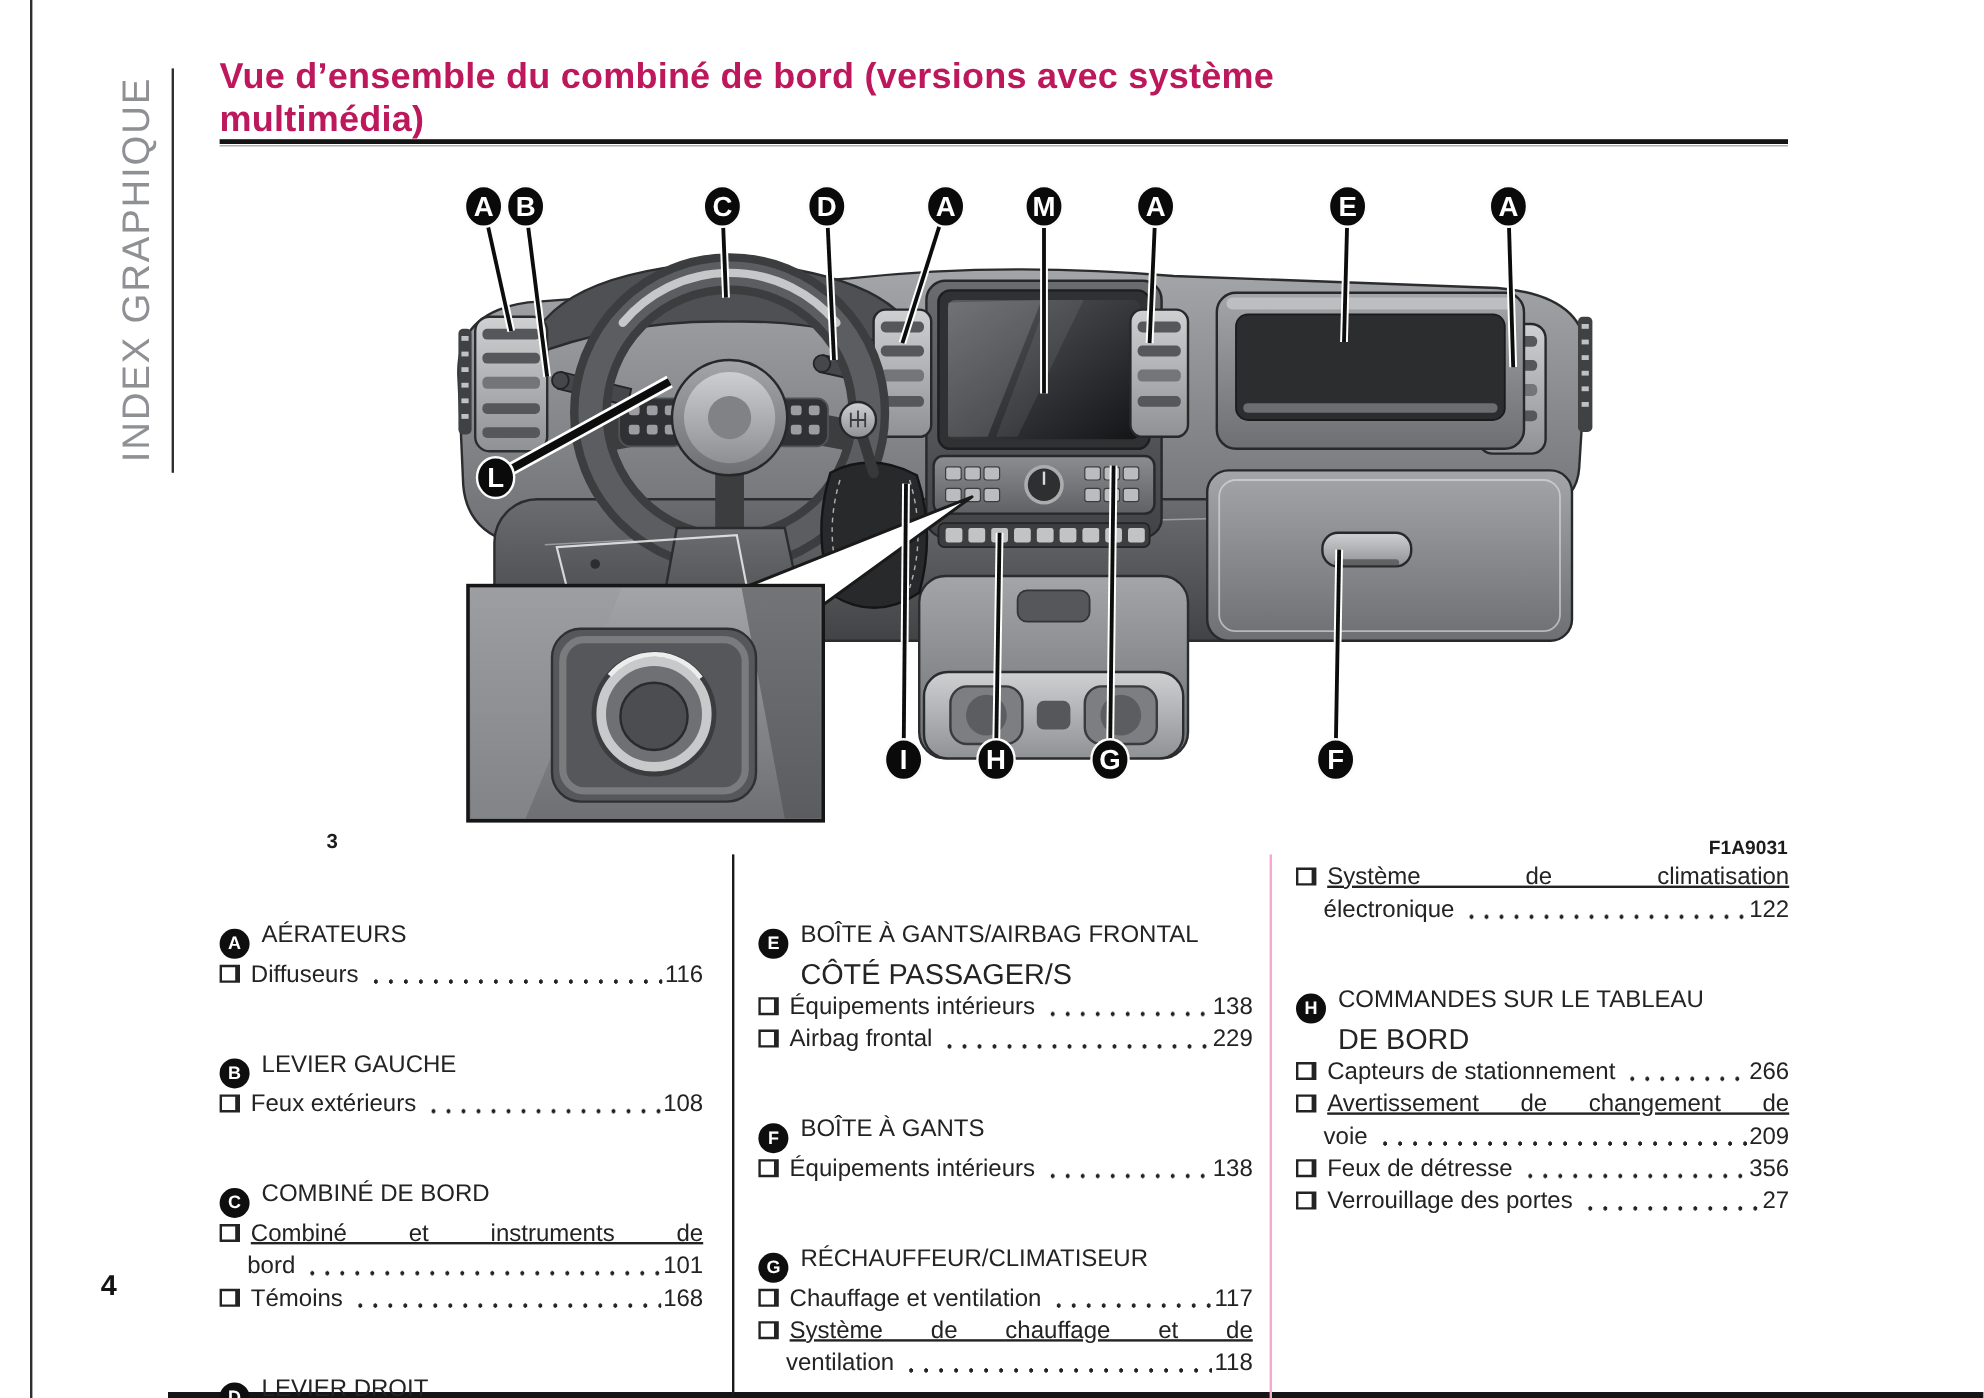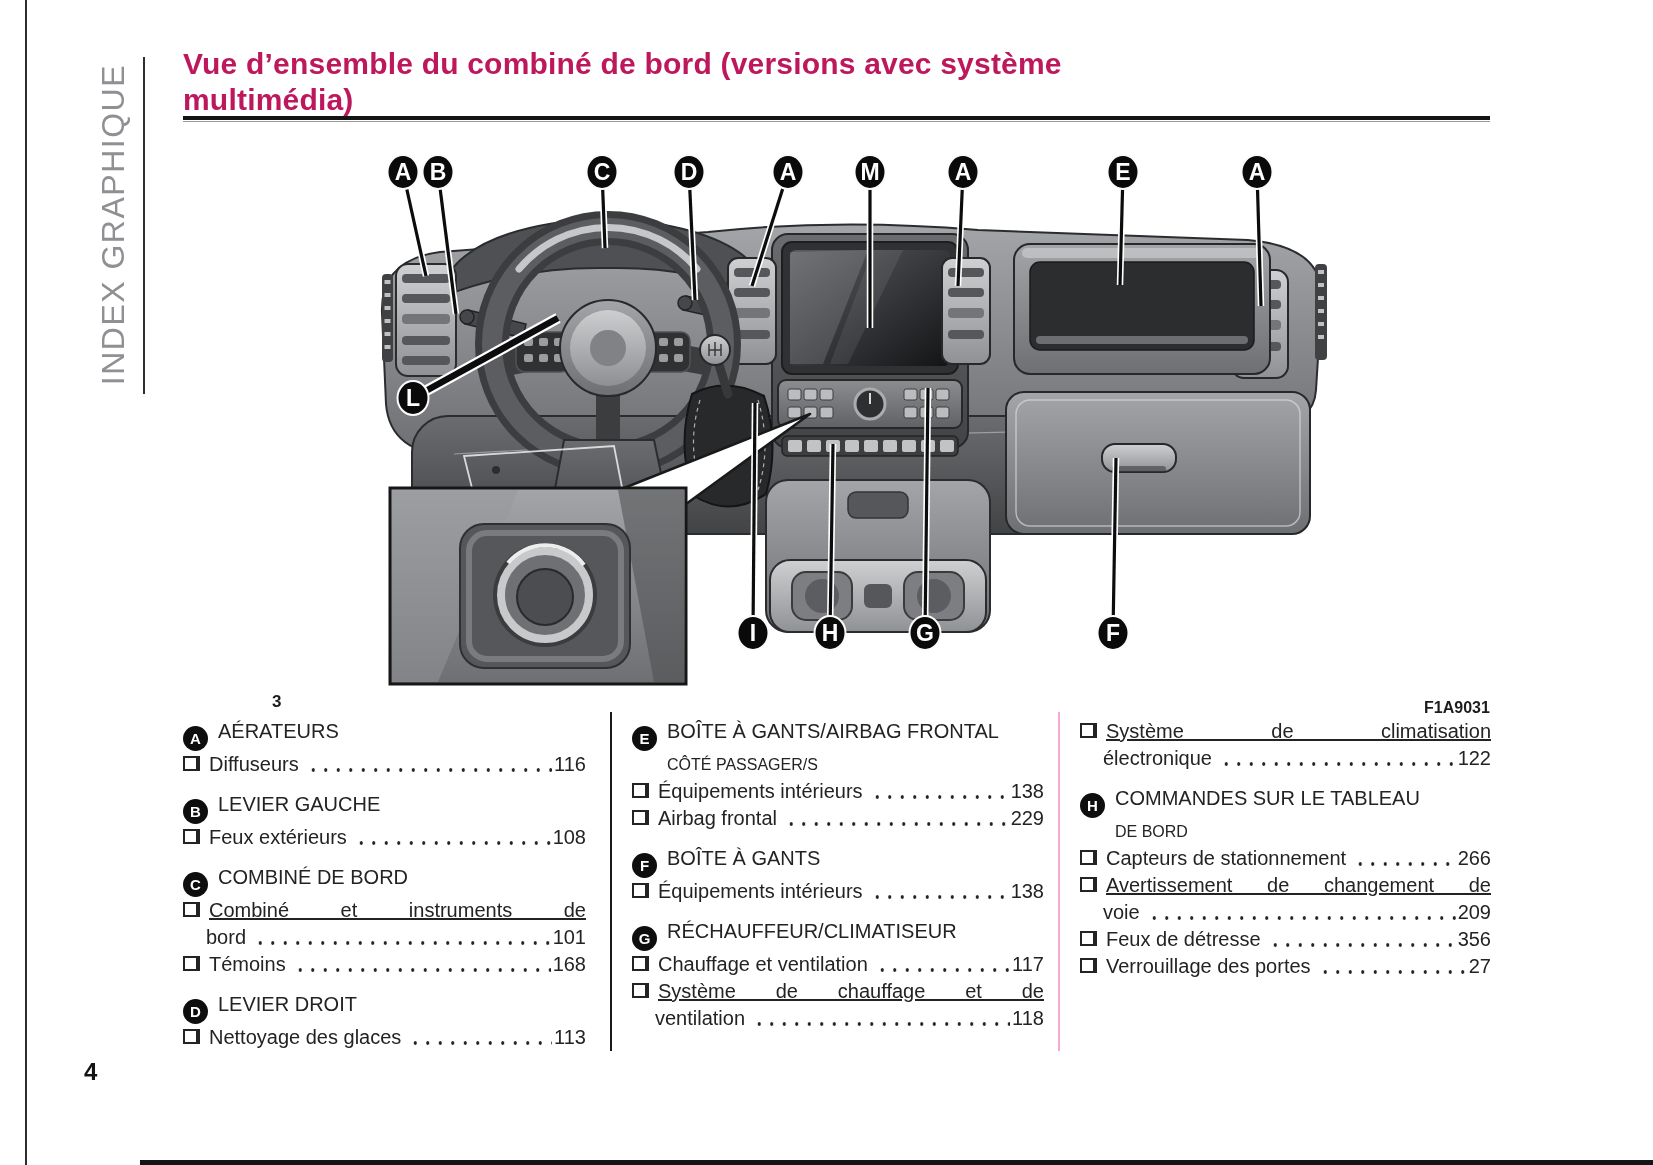--- a/index.html
+++ b/index.html
@@ -30,22 +30,22 @@
   
   .diagram{left:368px;top:148px;width:975px;height:545px;}
   
   .index{left:183px;top:712px;width:1312px;display:grid;grid-template-columns:427px 450px 435px;}
   .index-column{min-height:328px;padding-top:6px;box-sizing:border-box;}
   .index-column.mid{border-left:2px solid #1a1a1a;border-right:2px solid #f9a8d4;padding-left:20px;padding-right:14px;}
   .index-column.first{padding-right:24px;}
   .index-column.last{padding-left:20px;padding-right:4px;}
   .index-section{margin-top:0;}
   .index-section + .index-section{margin-top:13px;}
-  .sec-h{padding-left:35px;text-indent:-35px;line-height:27px;font-size:20px;color:#232323;}
-  .sec-h-cont{padding-left:35px;line-height:27px;font-size:16px;color:#232323;}
+  .sec-h{padding-left:35px;text-indent:-35px;line-height:27px;font-size:20px;color:#232323;margin-top:48px;}
+  .sec-h-cont{padding-left:35px;line-height:27px;font-size:24px;color:#232323;}
   .badge{
     display:inline-flex;justify-content:center;align-items:center;
     width:25px;height:25px;border-radius:50%;background:#0e0e0e;color:#fff;
     font-weight:bold;font-size:15px;margin-right:10px;vertical-align:-6px;text-indent:0;
   }
   .idx-line{display:flex;align-items:baseline;line-height:27px;font-size:20px;color:#232323;}
   .idx-line.cont{padding-left:23px;}
   .cbx{flex:none;width:11px;height:11px;border:2px solid #232323;border-right-width:4px;margin-right:9px;align-self:center;margin-top:-3px;background:#fff;}
   .lbl{white-space:pre-wrap;}
   .lbl.just{flex:1;text-align:justify;text-align-last:justify;text-decoration:underline;}

